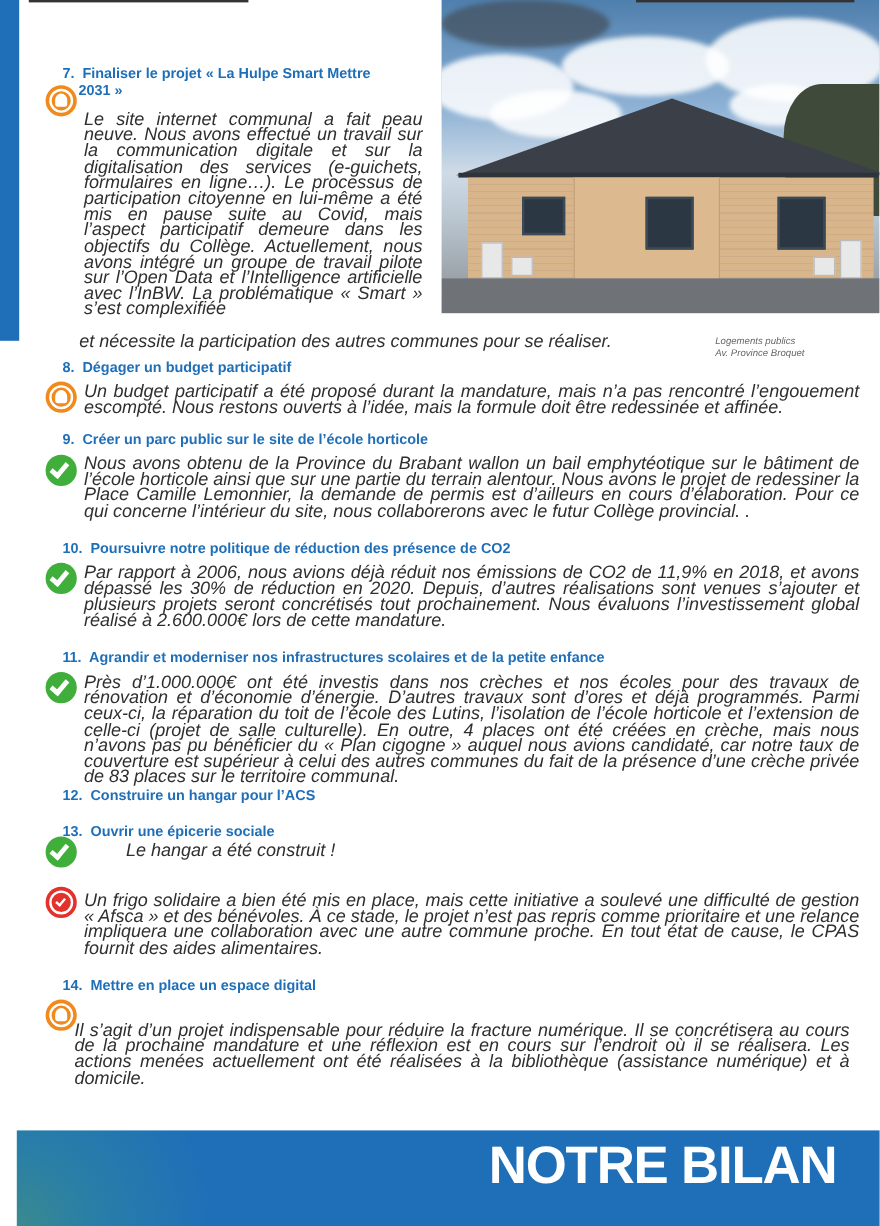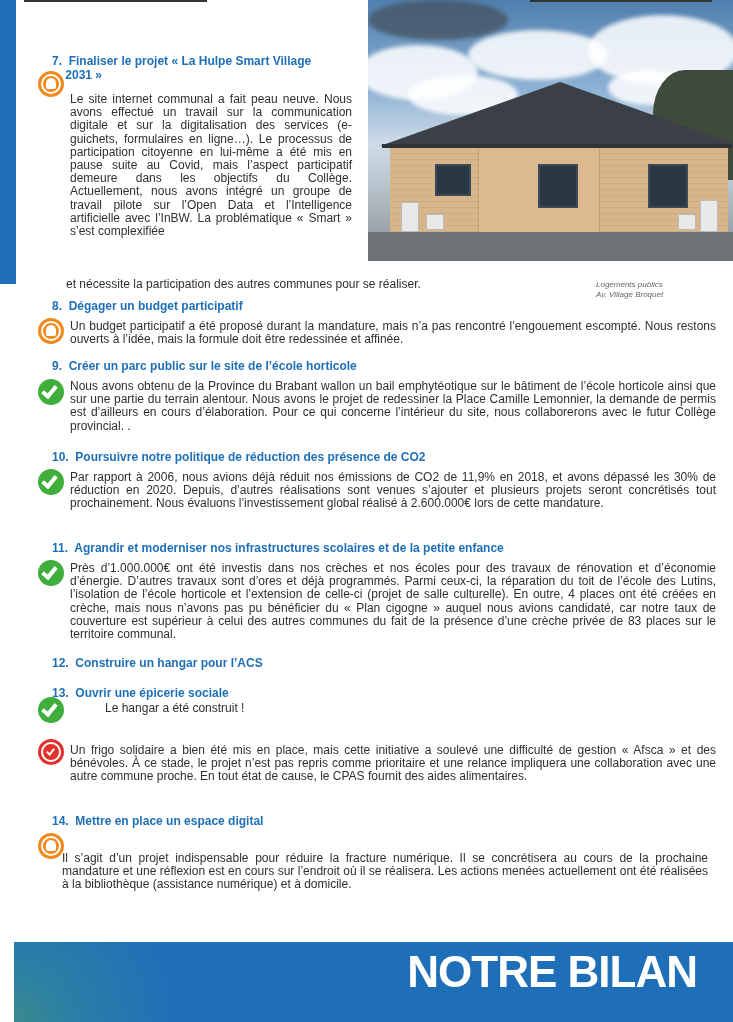--- a/index.html
+++ b/index.html
@@ -22,21 +22,21 @@
                  background-image: repeating-linear-gradient(0deg, rgba(0,0,0,0.05) 0 1px, transparent 1px 6px); }
   .photo .wall-mid { position: absolute; left: 110px; top: 148px; width: 122px; height: 84px; background: #dcb98f; border-left: 1px solid #c4a07a; border-right: 1px solid #c4a07a; }
   .photo .win { position: absolute; background: #2c3744; border: 2px solid #3c4a58; }
   .photo .box { position: absolute; background: #e8e8e8; border: 1px solid #bbb; }
   .photo .ground { position: absolute; left: 0; top: 232px; width: 100%; height: 29px; background: #6f7378; }
 
   .caption { position: absolute; left: 596px; top: 280px; width: 120px; font-size: 8px; font-style: italic; color: #666; line-height: 10px; }
 
   .item { position: absolute; left: 52px; }
   .item-title { color: #1f6fb8; font-weight: bold; font-size: 12px; line-height: 14px; }
-  .item-body { font-size: 12px; line-height: 13.2px; color: #2f2f2f; text-align: justify; }
+  .item-body { font-size: 15px; line-height: 13.2px; color: #2f2f2f; text-align: justify; font-style: italic; }
   .icon { position: absolute; width: 26px; height: 26px; border-radius: 50%; }
   .icon.orange { background: #f08a1c; }
   .icon.orange::after { content: ""; position: absolute; left: 3px; top: 3px; width: 16px; height: 16px; border: 2px solid #fff; border-radius: 50%; }
   .icon.orange .glyph { position: absolute; left: 8px; top: 7px; width: 10px; height: 11px; background: #fff; border-radius: 50% 50% 2px 2px; }
   .icon.green { background: #3fae3a; }
   .icon.green .glyph { position: absolute; left: 7px; top: 4px; width: 9px; height: 15px; border-right: 4px solid #fff; border-bottom: 4px solid #fff; transform: rotate(40deg); }
   .icon.red { background: #e2322b; }
   .icon.red::after { content: ""; position: absolute; left: 3px; top: 3px; width: 16px; height: 16px; border: 2px solid #fff; border-radius: 50%; }
   .icon.red .glyph { position: absolute; left: 10px; top: 8px; width: 5px; height: 8px; border-right: 2px solid #fff; border-bottom: 2px solid #fff; transform: rotate(40deg); }
 
@@ -68,30 +68,30 @@
   <div class="win" style="left:280px;top:164px;width:40px;height:44px;"></div>
   <div class="box" style="left:33px;top:202px;width:18px;height:30px;"></div>
   <div class="box" style="left:58px;top:214px;width:18px;height:16px;"></div>
   <div class="box" style="left:310px;top:214px;width:18px;height:16px;"></div>
   <div class="box" style="left:332px;top:200px;width:18px;height:32px;"></div>
   <div class="ground"></div>
 </div>
 
 <div class="caption">
   <div>Logements publics</div>
-  <div>Av. Village Broquet</div>
+  <div>Av. Province Broquet</div>
 </div>
 
 <div>
   <div class="icon orange" style="left:38px;top:71px;">
       <span class="glyph"></span>
     </div>
   <div class="item item-title" style="top:54px;left:52px;width:310px;">
     <span>7.</span>&nbsp;
-    <span>Finaliser le projet « La Hulpe Smart Village</span><br>
+    <span>Finaliser le projet « La Hulpe Smart Mettre</span><br>
     &nbsp;&nbsp;&nbsp;&nbsp;<span>2031 »</span>
   </div>
   <div class="item item-body" style="top:93px;left:70px;width:282px;">Le site internet communal a fait peau neuve. Nous avons effectué un travail sur la communication digitale et sur la digitalisation des services (e-guichets, formulaires en ligne…). Le processus de participation citoyenne en lui-même a été mis en pause suite au Covid, mais l’aspect participatif demeure dans les objectifs du Collège. Actuellement, nous avons intégré un groupe de travail pilote sur l’Open Data et l’Intelligence artificielle avec l’InBW. La problématique « Smart » s’est complexifiée</div>
   <div class="item item-body" style="top:278px;left:66px;width:450px;text-align:left;">et nécessite la participation des autres communes pour se réaliser.</div>
 </div>
 
 <div>
   <div class="item item-title" style="top:299px;">
     <span>8.</span>&nbsp;
     <span>Dégager un budget participatif</span>

